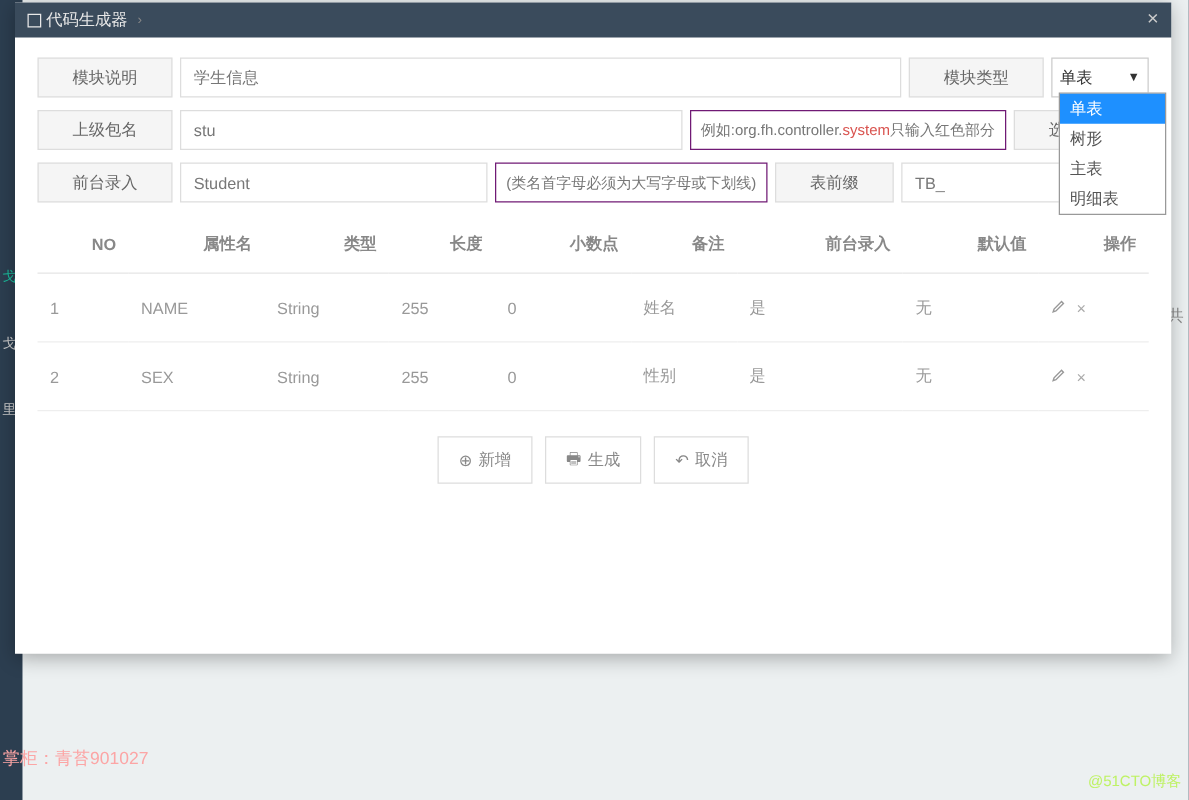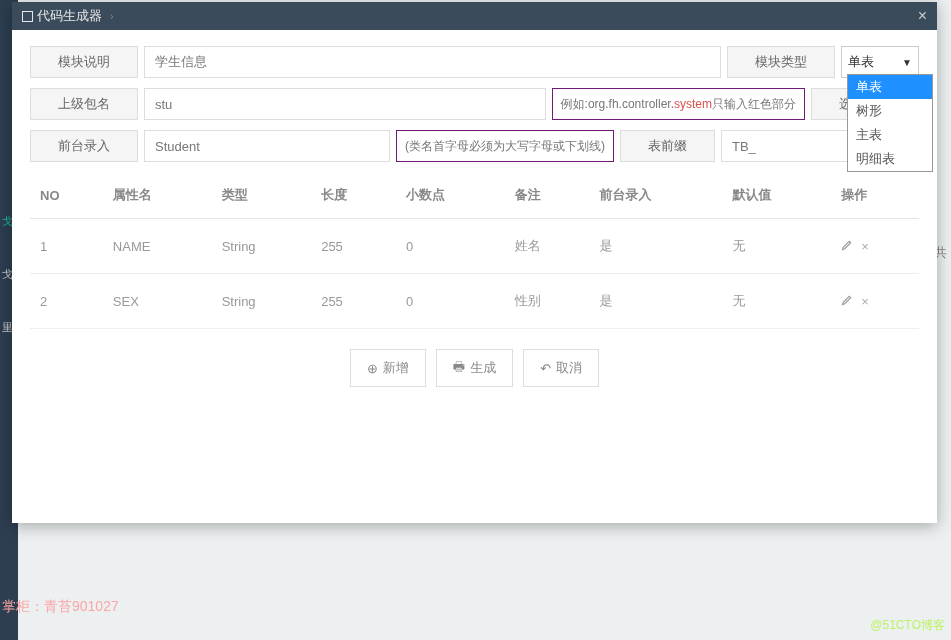--- a/index.html
+++ b/index.html
@@ -24,21 +24,21 @@
     .hint-box { border: 1px solid #701a75; padding: 6px 8px; color: #777; font-size: 12px; display: flex; align-items: center; white-space: nowrap; }
     .hint-box .red { color: #d9534f; }
     .select-box { border: 1px solid #ccc; padding: 5px 6px; font-size: 13px; min-width: 78px; position: relative; background: #fff; color: #333; display: flex; justify-content: space-between; align-items: center; cursor: pointer; }
     .select-box .arrow { font-size: 10px; color: #333; }
     
     .dropdown { position: absolute; top: 74px; right: 18px; width: 86px; background: #fff; border: 1px solid #999; z-index: 100; }
     .dropdown-item { padding: 3px 8px; font-size: 13px; cursor: pointer; }
     .dropdown-item.selected { background: #1e90ff; color: #fff; }
     
     .table { width: 100%; border-collapse: collapse; margin-top: 8px; }
-    .table th { text-align: left; padding: 14px 10px; color: #888; font-weight: 600; font-size: 13px; border-bottom: 1px solid #e5e5e5; }
+    .table th { text-align: right; padding: 14px 10px; color: #888; font-weight: 600; font-size: 13px; border-bottom: 1px solid #e5e5e5; }
     .table td { padding: 18px 10px; color: #999; font-size: 13px; border-bottom: 1px solid #eee; }
     .table .actions { color: #aaa; display: flex; gap: 8px; }
     .table .actions span { cursor: pointer; }
     
     .btn-row { display: flex; gap: 10px; justify-content: center; margin-top: 20px; }
     .btn { border: 1px solid #ddd; background: #fff; padding: 7px 16px; font-size: 13px; color: #888; cursor: pointer; display: flex; align-items: center; gap: 5px; }
     .btn .icn { font-size: 13px; }
     
     .watermark-red { position: absolute; left: 2px; bottom: 24px; color: #fca5a5; font-size: 14px; font-weight: 500; z-index: 200; }
     .watermark-gray { position: absolute; right: 6px; bottom: 6px; color: #bef264; font-size: 12px; z-index: 200; }

